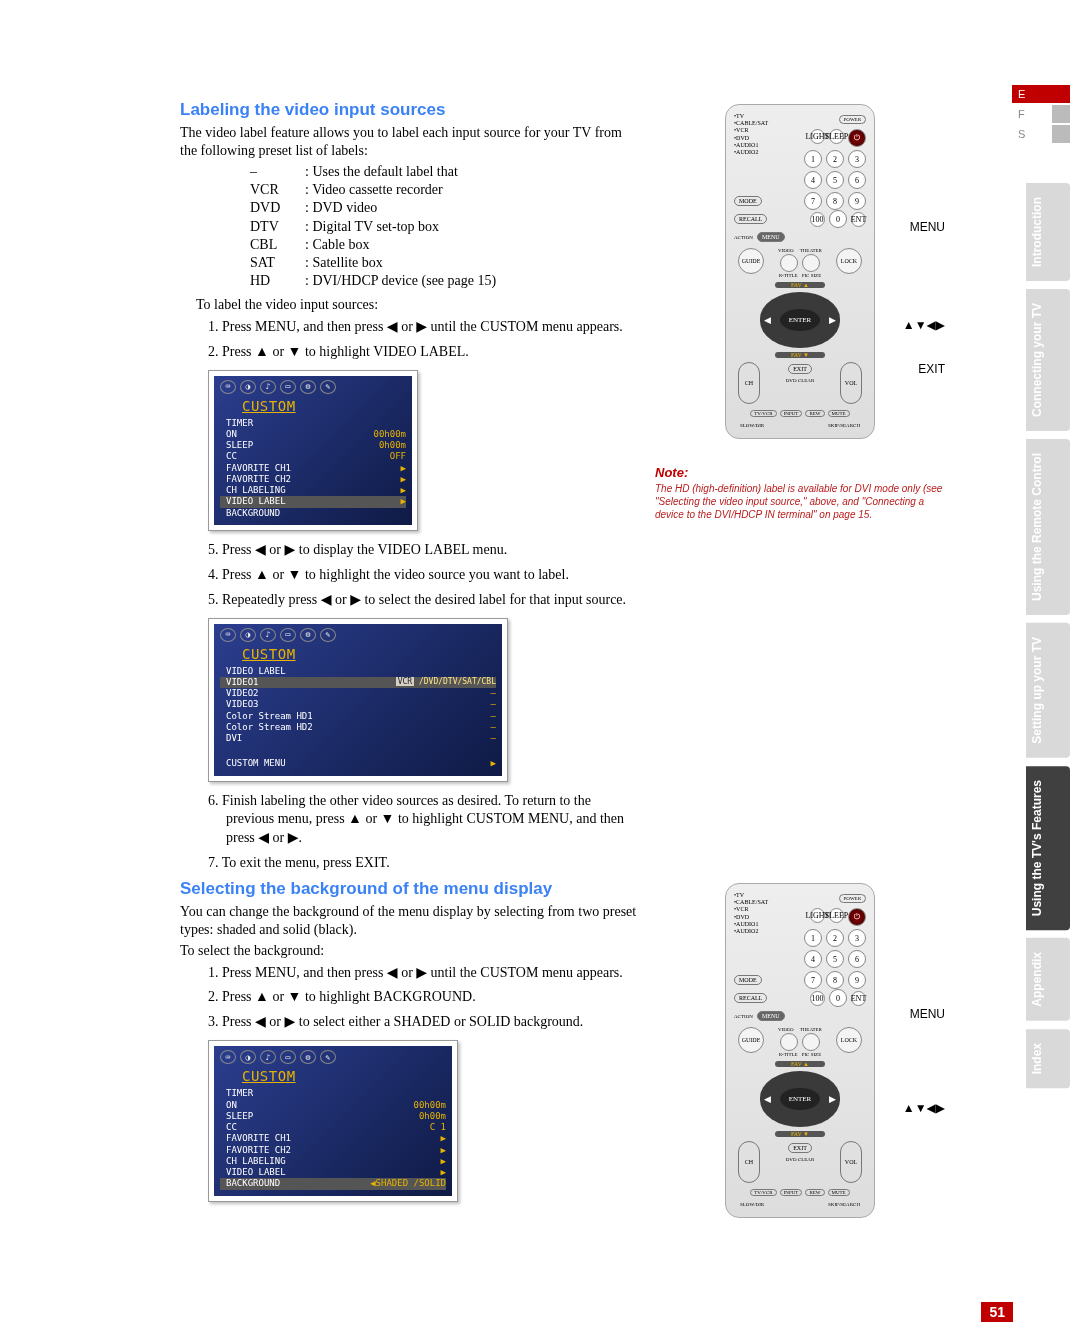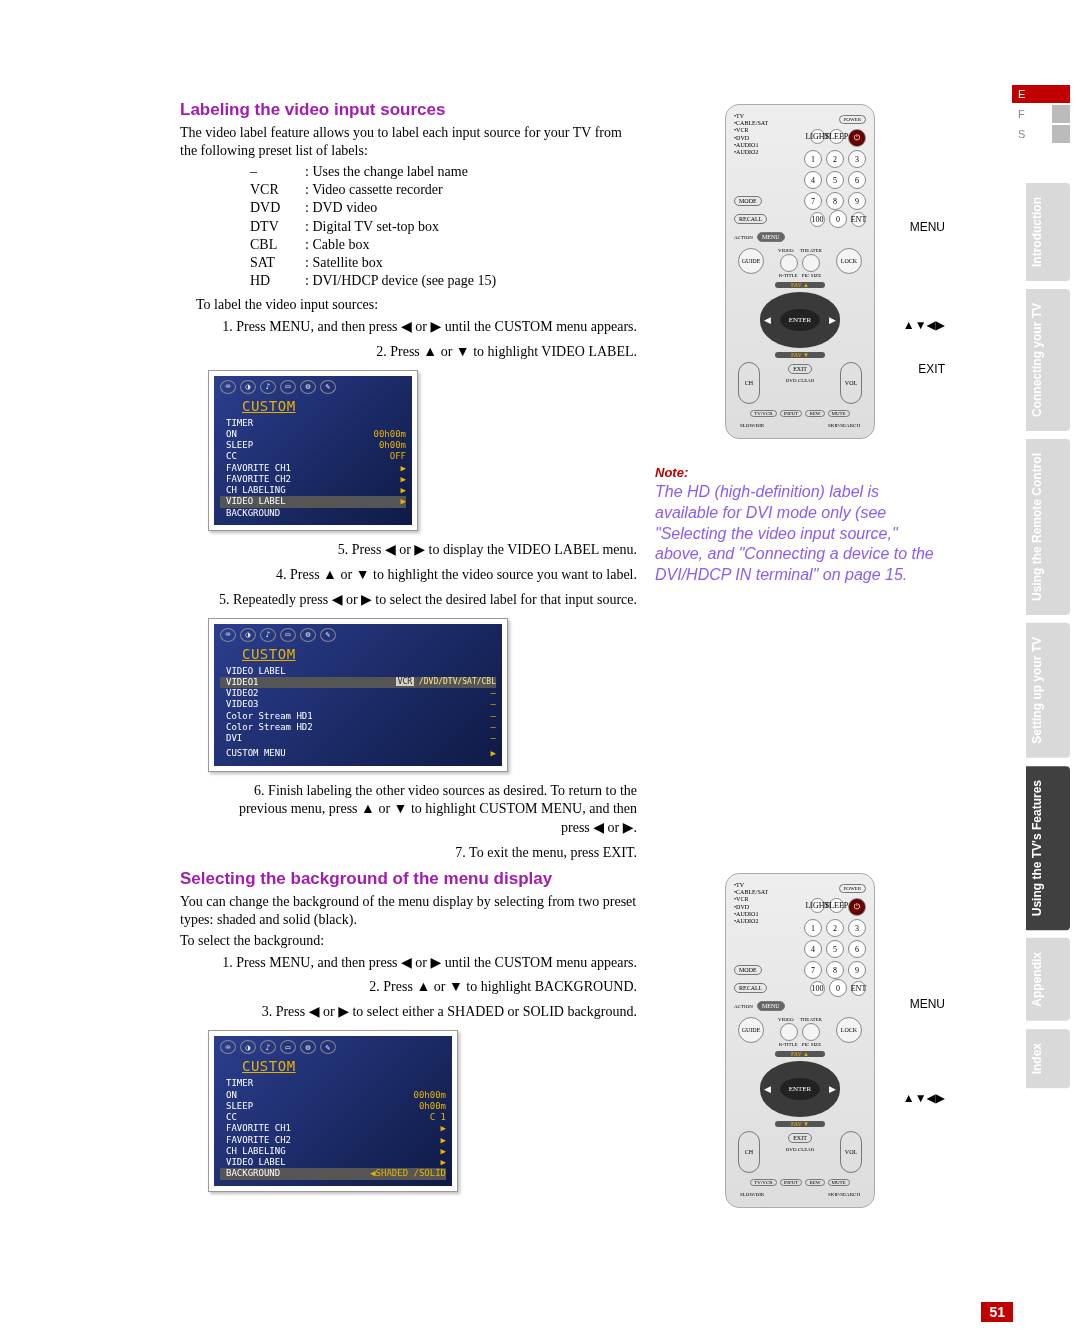--- a/index.html
+++ b/index.html
@@ -22,36 +22,36 @@
     padding: 100px 40px 20px 180px;
     position: relative;
   }
   .rightside {
     width: 95px;
     padding-top: 85px;
     padding-right: 10px;
     position: relative;
   }
   h2 {
-    color: #a21caf;
+    color: #3b82f6;
     font-family: Arial, Helvetica, sans-serif;
     font-weight: bold;
     font-size: 17px;
     margin: 0 0 4px 0;
   }
   p { margin: 0 0 4px 0; line-height: 1.25; }
   .label-table {
     margin: 4px 0 6px 70px;
     font-size: 14px;
     line-height: 1.3;
   }
   .label-table .row { display: flex; }
   .label-table .col1 { width: 55px; }
   .instr { margin-left: 16px; }
-  .step-list { margin: 2px 0 0 28px; padding: 0; list-style: none; text-align: right; }
+  .step-list { margin: 2px 0 0 28px; padding: 0; list-style: none; }
   .step-list li { margin-bottom: 6px; padding-left: 18px; text-indent: -18px; line-height: 1.35; }
 
   .menu-box {
     margin: 8px 0 10px 28px;
     background: #fff;
     border: 1px solid #999;
     box-shadow: 2px 2px 3px rgba(0,0,0,0.25);
     width: 210px;
     font-family: monospace;
     font-size: 9px;
@@ -167,23 +167,23 @@
     font-style: italic;
     font-weight: bold;
     font-size: 13px;
     color: #c00000;
     margin-top: 26px;
     margin-bottom: 2px;
   }
   .note-body {
     font-family: Arial, sans-serif;
     font-style: italic;
-    font-size: 16px;
+    font-size: 10px;
     line-height: 1.3;
-    color: #8b5cf6;
+    color: #b91c1c;
   }
 
   
   .lang-blocks {
     display:flex; flex-direction:column; gap:2px; align-items:flex-end; margin-bottom: 40px;
   }
   .lang-blocks .b {
     width: 58px; height:18px; display:flex; align-items:center;
     font-family:Arial; font-size:11px;
   }
@@ -229,21 +229,21 @@
 <div class="page">
   <div class="content">
 
     <div class="row-flex">
       <div class="left-block">
         <h2>Labeling the video input sources</h2>
         <p>The video label feature allows you to label each input source for your TV from the following preset list of labels:</p>
         <div class="label-table">
           <div class="row">
               <div class="col1">–</div>
-              <div>: Uses the change label name</div>
+              <div>: Uses the default label that</div>
             </div>
           <div class="row">
               <div class="col1">VCR</div>
               <div>: Video cassette recorder</div>
             </div>
           <div class="row">
               <div class="col1">DVD</div>
               <div>: DVD video</div>
             </div>
           <div class="row">
@@ -356,21 +356,21 @@
                 <span class="v">–</span>
               </div>
             <div class="menu-line">
                 <span class="k">Color Stream  HD2</span>
                 <span class="v">–</span>
               </div>
             <div class="menu-line">
                 <span class="k">DVI</span>
                 <span class="v">–</span>
               </div>
-            <div class="menu-line" style="margin-top:4px;">
+            <div class="menu-line" style="margin-top:14px;">
                 <span class="k">CUSTOM MENU</span>
                 <span class="v">▶</span>
               </div>
           </div>
         </div>
 
         <ol class="step-list">
           <li>6.  Finish labeling the other video sources as desired. To return to the previous menu, press ▲ or ▼ to highlight CUSTOM MENU, and then press ◀ or ▶.</li>
           <li>7.  To exit the menu, press EXIT.</li>
         </ol>

